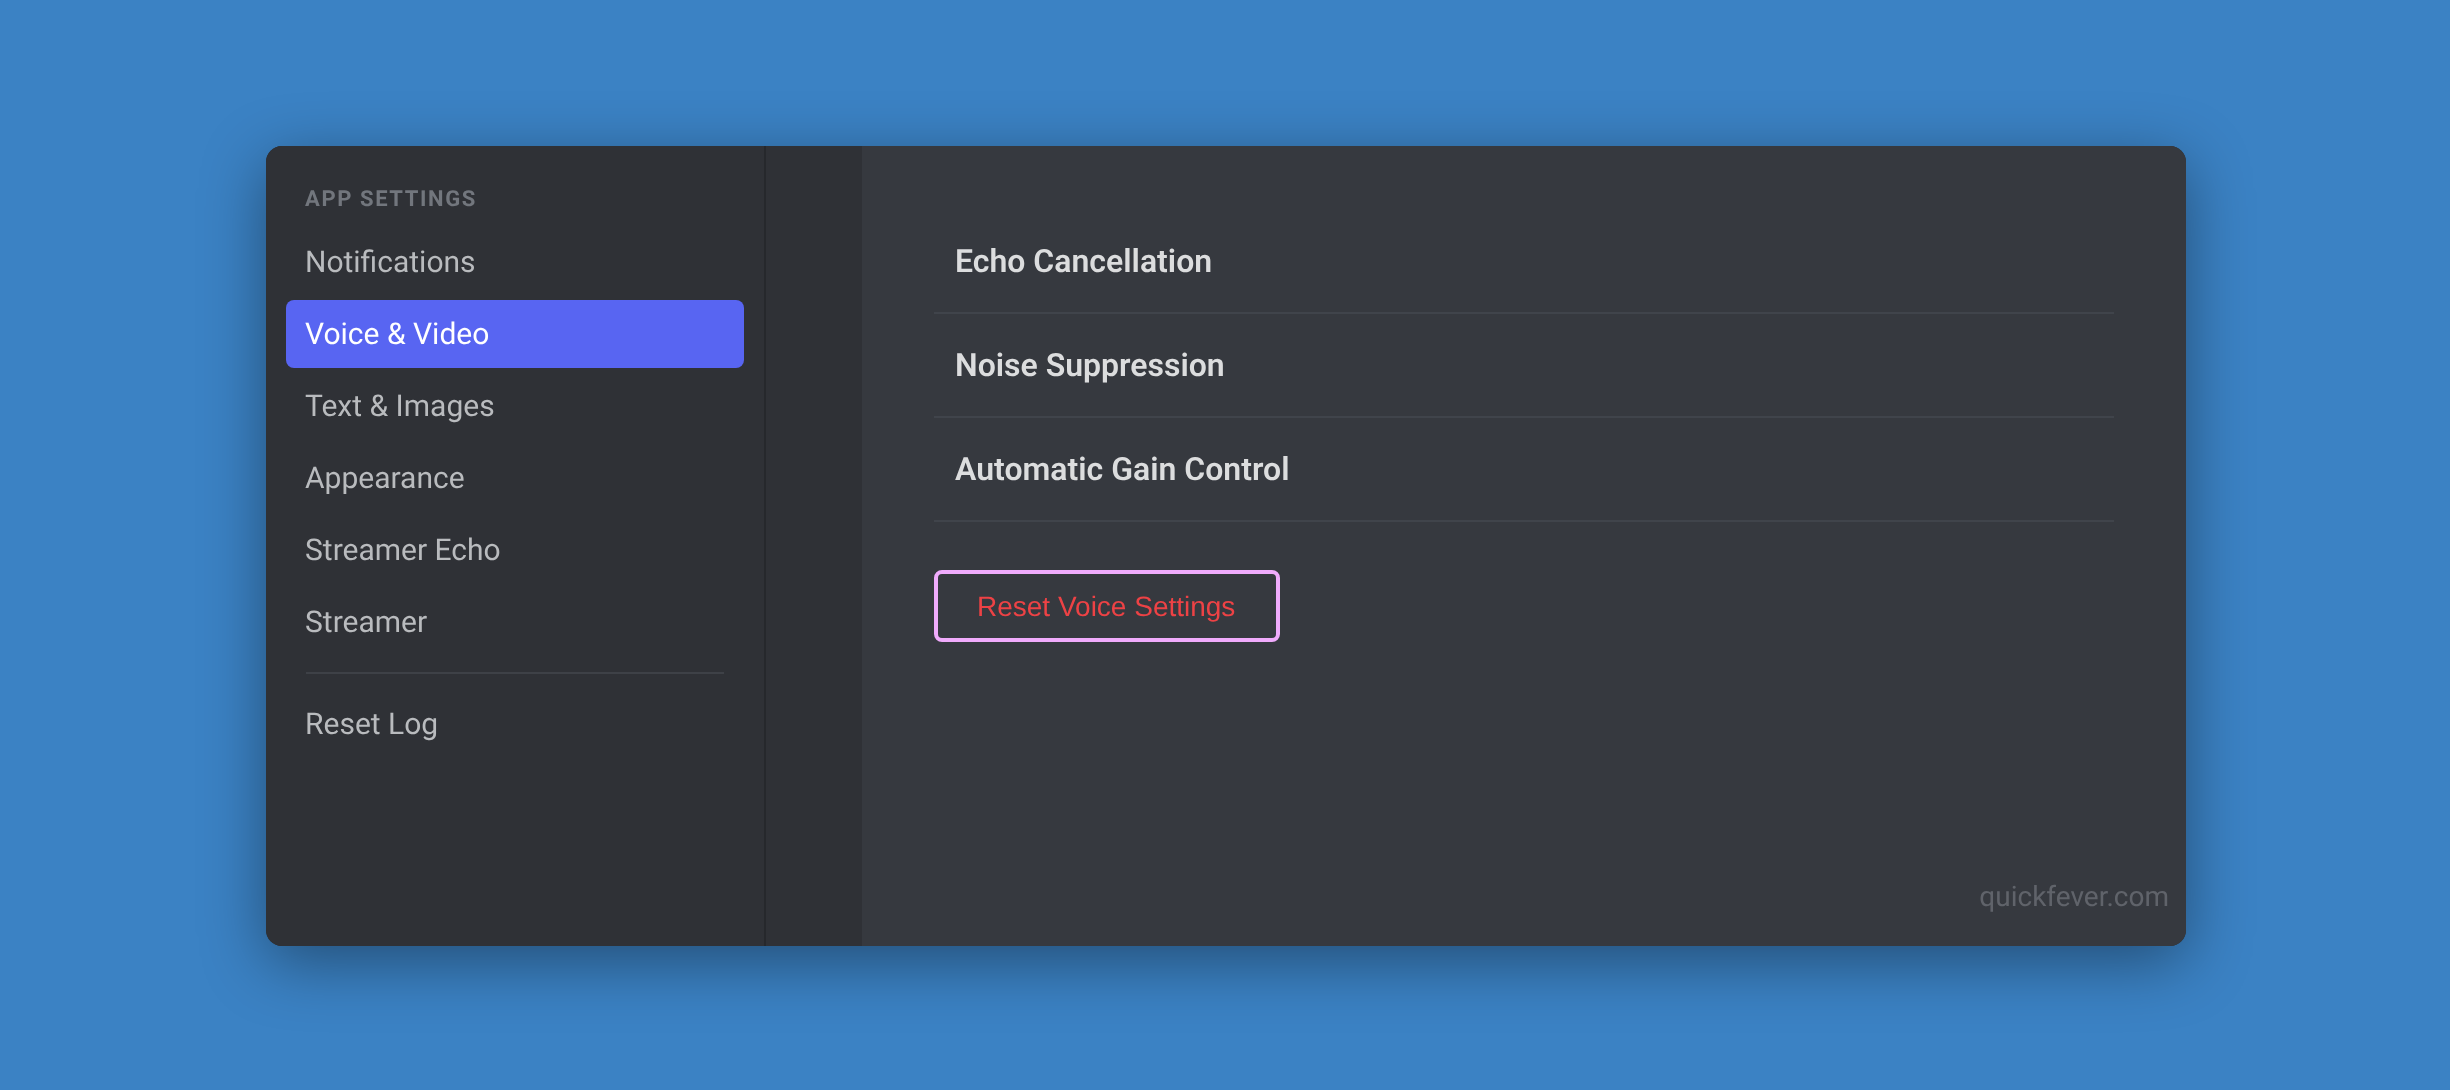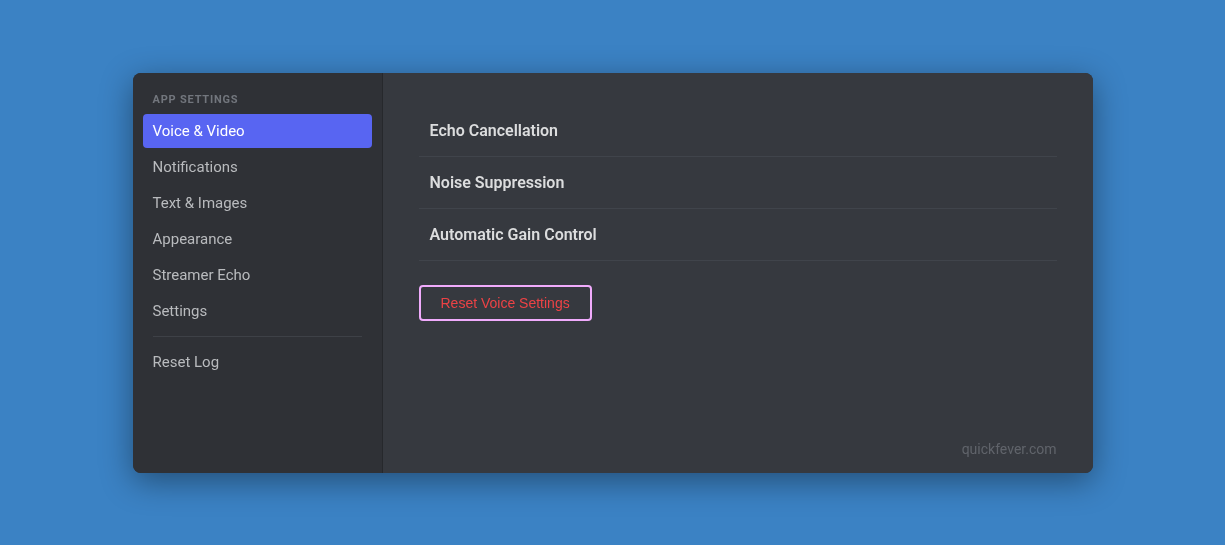--- a/index.html
+++ b/index.html
@@ -1,18 +1,19 @@
 <!DOCTYPE html>
 <html><head>
   <meta charset="utf-8">
   <style>
     * {
       margin: 0;
       padding: 0;
       box-sizing: border-box;
+      gap: 48px;
     }
 
     body {
       width: 1225px;
       height: 545px;
       background-color: #3b82c4;
       display: flex;
       align-items: center;
       justify-content: center;
       font-family: -apple-system, BlinkMacSystemFont, 'Segoe UI', Roboto, sans-serif;
@@ -97,56 +98,56 @@
       padding: 8px 20px;
       border-radius: 4px;
       font-size: 14px;
       cursor: pointer;
       font-weight: 500;
     }
 
     .watermark {
       position: absolute;
       bottom: 16px;
-      right: 36px;
+      right: 8px;
       color: #72767d;
       font-size: 14px;
       opacity: 0.7;
     }
   </style>
 </head>
 <body>
 
 <div class="settings-container">
 
   <div class="sidebar">
     <div class="sidebar-section-label">APP SETTINGS</div>
 
+    <div class="sidebar-item">
+      <span>Notifications</span>
+    </div>
+
     <div class="sidebar-item active">
       <span>Voice &amp; Video</span>
-    </div>
-
-    <div class="sidebar-item">
-      <span>Notifications</span>
     </div>
 
     <div class="sidebar-item">
       <span>Text &amp; Images</span>
     </div>
 
     <div class="sidebar-item">
       <span>Appearance</span>
     </div>
 
     <div class="sidebar-item">
       <span>Streamer Echo</span>
     </div>
 
     <div class="sidebar-item">
-      <span>Settings</span>
+      <span>Streamer</span>
     </div>
 
     <div class="sidebar-divider"></div>
 
     <div class="sidebar-item">
       <span>Reset Log</span>
     </div>
   </div>
 
   <div class="main-content">

